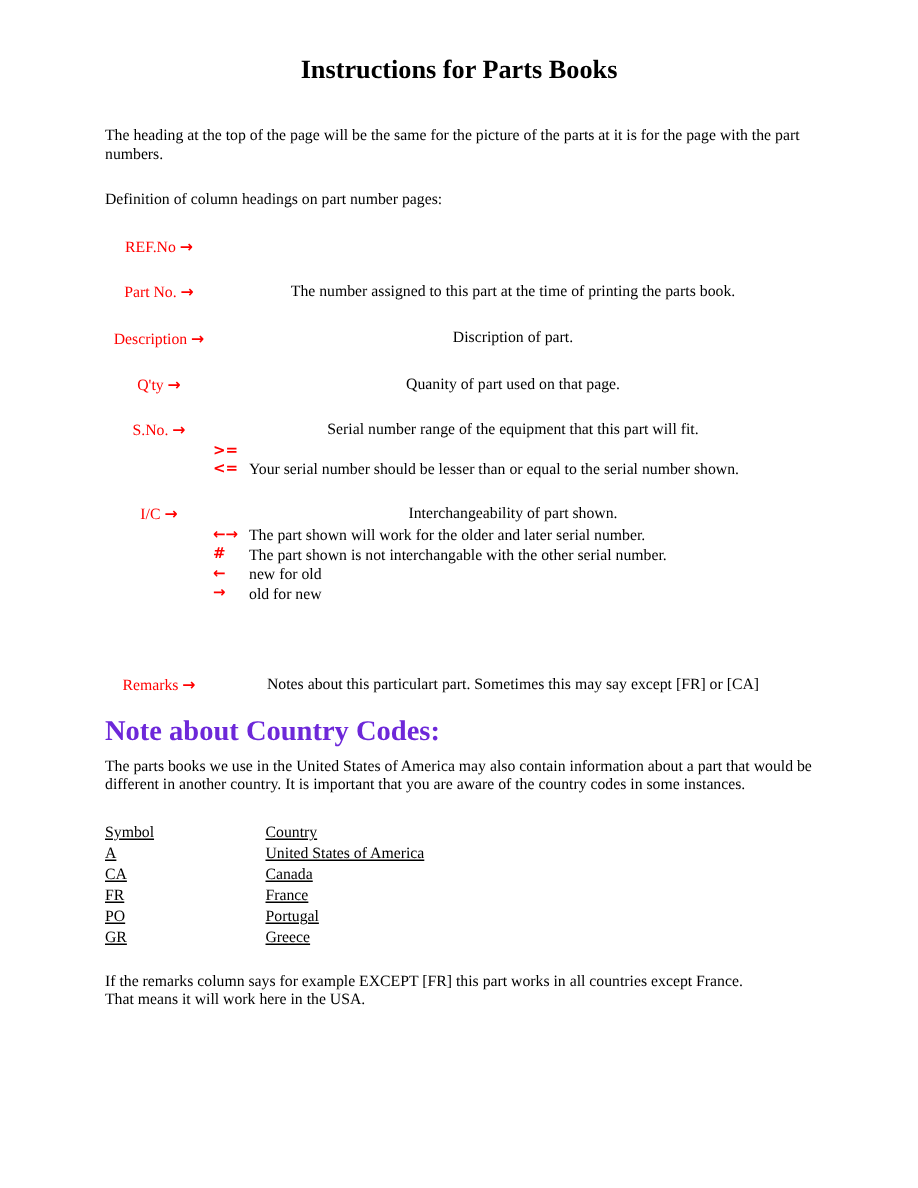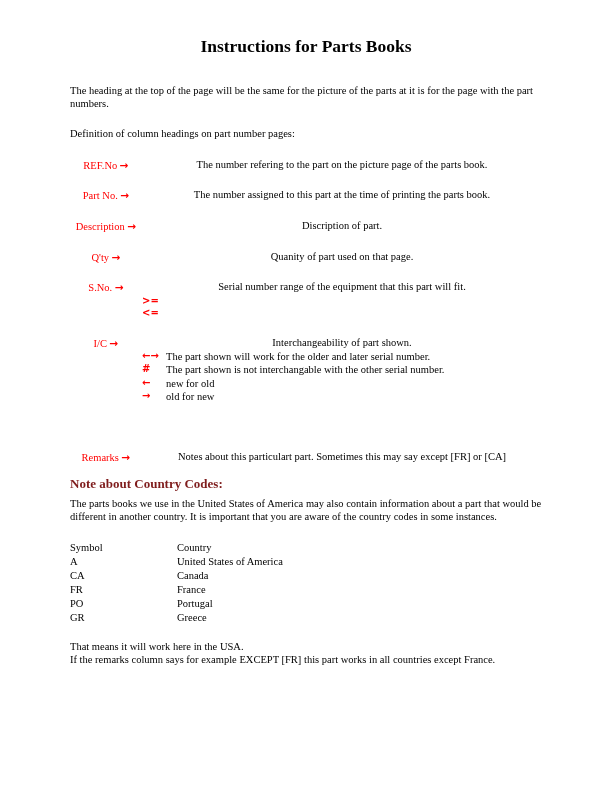--- a/index.html
+++ b/index.html
@@ -41,27 +41,27 @@
     flex: 0 0 24px;
     width: 24px;
     color: #ff0000;
     font-weight: bold;
     font-family: "DejaVu Sans", sans-serif;
     font-size: 10px;
   }
   .def-row.ic { margin-bottom: 48px; }
   .def-row.remarks { margin-bottom: 12px; margin-top: 13px; }
   .country-heading {
-    color: #7f1d1d;
-    font-size: 13px;
+    color: #6d28d9;
+    font-size: 19px;
     font-weight: bold;
     margin: 0 0 6px 0;
   }
   .country-para { margin: 0 0 18px 0; }
-  .country-table { margin: 0 0 16px 0; }
+  .country-table { margin: 0 0 16px 0; text-decoration: underline; }
   .country-row { display: flex; line-height: 1.33; }
   .col-symbol { flex: 0 0 107px; width: 107px; }
   .footer-para { margin: 0; }
   .footer-para .line { display: block; }
 </style>
 </head>
 <body>
 
 <div class="page">
 
@@ -69,21 +69,20 @@
 
   <p class="para">The heading at the top of the page will be the same for the picture of the parts at it is for the page with the part numbers.</p>
 
   <p class="para">Definition of column headings on part number pages:</p>
 
   <div>
 
     <div class="def-row">
       <div class="def-main">
         <span class="def-label"><span>REF.No</span> <span class="arrow">→</span></span>
-        <span class="def-text">The number refering to the part on the picture page of the parts book.</span>
       </div>
     </div>
 
     <div class="def-row">
       <div class="def-main">
         <span class="def-label"><span>Part No.</span> <span class="arrow">→</span></span>
         <span class="def-text">The number assigned to this part at the time of printing the parts book.</span>
       </div>
     </div>
 
@@ -104,20 +103,21 @@
     <div class="def-row">
       <div class="def-main">
         <span class="def-label"><span>S.No.</span> <span class="arrow">→</span></span>
         <span class="def-text">Serial number range of the equipment that this part will fit.</span>
       </div>
       <div class="sub-row">
         <span class="sub-symbol">&gt;=</span>
       </div>
       <div class="sub-row">
         <span class="sub-symbol">&lt;=</span>
+        <span class="sub-text">Your serial number should be lesser than or equal to the serial number shown.</span>
       </div>
     </div>
 
     <div class="def-row ic">
       <div class="def-main">
         <span class="def-label"><span>I/C</span> <span class="arrow">→</span></span>
         <span class="def-text">Interchangeability of part shown.</span>
       </div>
       <div class="sub-row">
         <span class="sub-symbol">←→</span>
@@ -171,17 +171,17 @@
       <span class="col-symbol">PO</span>
       <span class="col-country">Portugal</span>
     </div>
     <div class="country-row">
       <span class="col-symbol">GR</span>
       <span class="col-country">Greece</span>
     </div>
   </div>
 
   <p class="footer-para">
+    <span class="line">If the remarks column says for example EXCEPT [FR] this part works in all countries except France.</span>
     <span class="line">That means it will work here in the USA.</span>
-    <span class="line">If the remarks column says for example EXCEPT [FR] this part works in all countries except France.</span>
   </p>
 
 </div>
 
 </body></html>

